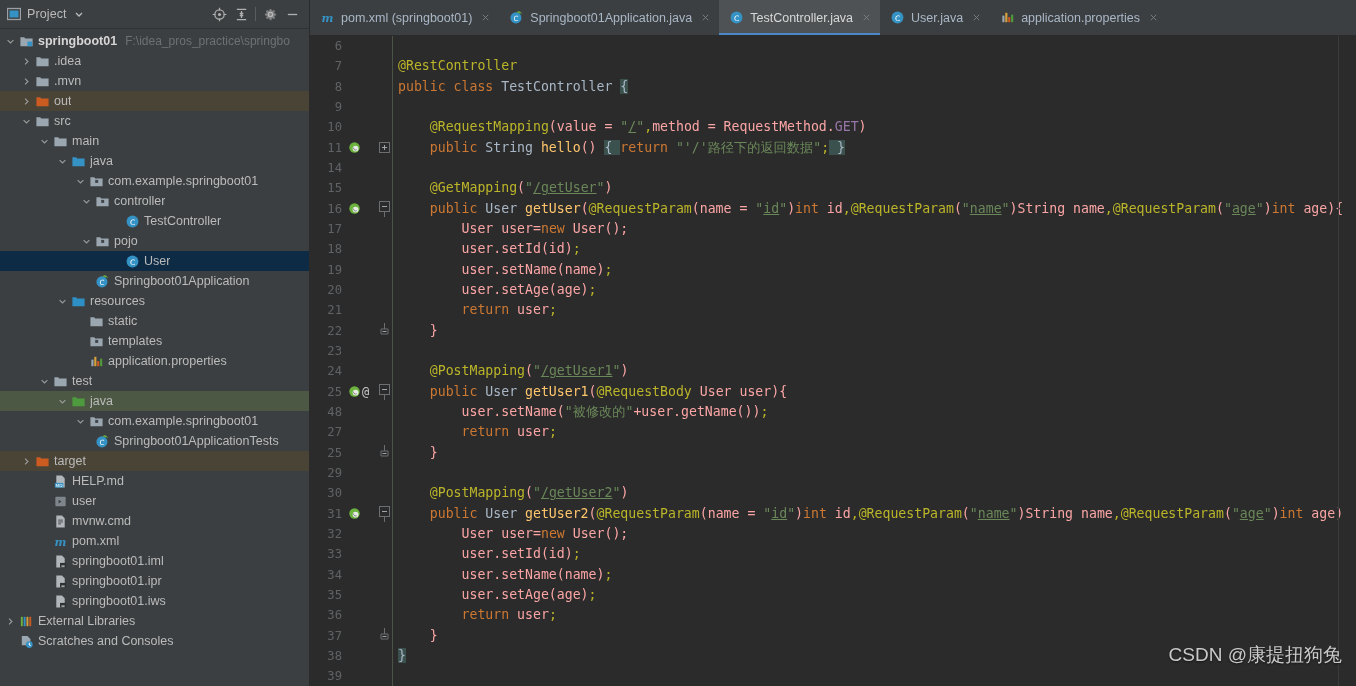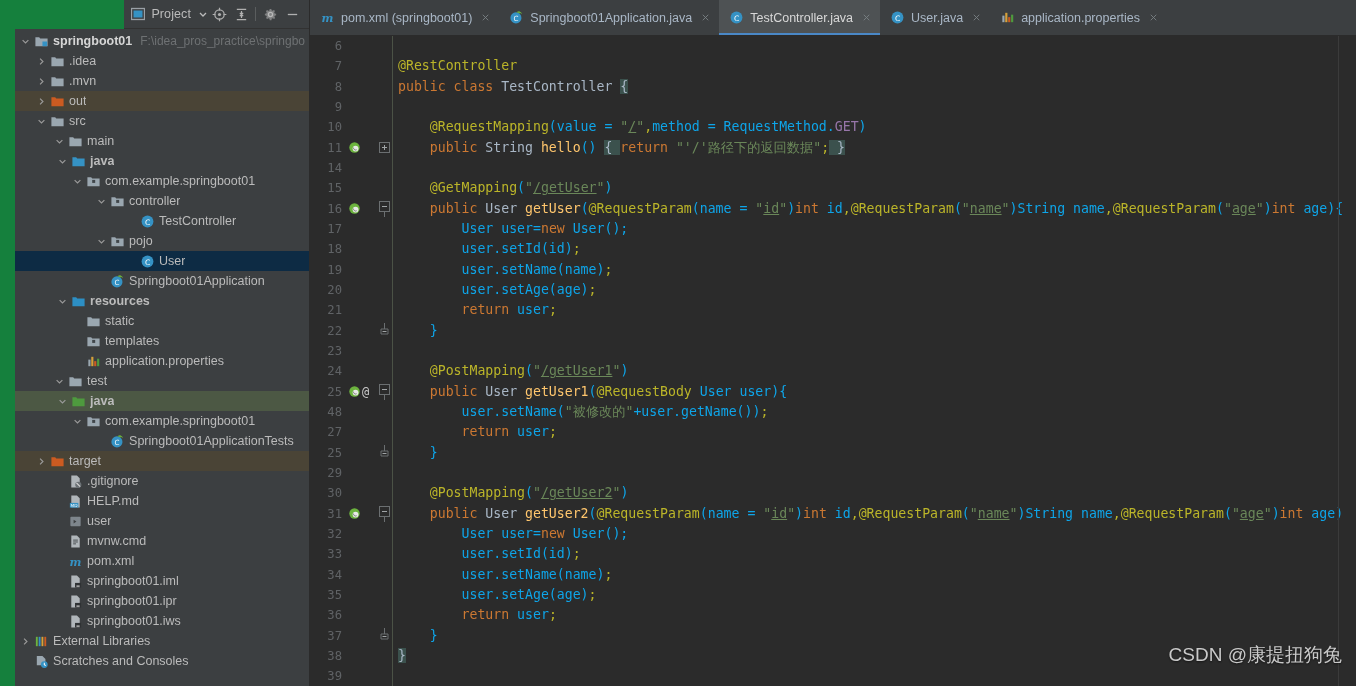--- a/index.html
+++ b/index.html
@@ -8,26 +8,25 @@
     width: 1356px; height: 686px;
     overflow: hidden;
     background: #3c3f41;
     font-family: "Liberation Sans", sans-serif;
   }
   #root { position: relative; width: 1356px; height: 686px; display: flex; }
 
   
   #sidebar {
     width: 310px; height: 686px;
-    background: #15803d;
+    background: #a16207;
     display: flex; flex-direction: column;
     flex: 0 0 310px;
     border-right: 1px solid #2b2b2b;
     position: relative;
-    align-items: flex-end;
   }
   #panel-header {
     height: 29px; flex: 0 0 29px;
     background: #3c3f41;
     display: flex; align-items: center;
     padding: 0 6px 0 7px;
     border-bottom: 1px solid #323232;
   }
   #panel-header .ttl {
     color: #bbbbbb; font-size: 12.5px; margin-left: 6px;
@@ -59,22 +58,22 @@
   .row .path { color: #6e7173; font-size: 12px; margin-left: 8px; }
   .row.bold .lbl { font-weight: bold; color: #d6d6d6; }
   .row.sel { background: #0d2b44; }
   .row.hl-brown { background: #4a4436; }
   .row.hl-green { background: #4c5844; }
 
   
   .i0 { padding-left: 4px; }
   .i1 { padding-left: 20px; }
   .i2 { padding-left: 38px; }
-  .i3 { padding-left: 41px; font-weight: bold; }
-  .i4 { padding-left: 56px; }
+  .i3 { padding-left: 56px; }
+  .i4 { padding-left: 74px; }
   .i5 { padding-left: 80px; }
   .i6 { padding-left: 110px; }
 
   
   #editor-area { flex: 1 1 auto; height: 686px; background: #2b2b2b; display: flex; flex-direction: column; position: relative; }
   #tabs {
     height: 36px; flex: 0 0 36px;
     background: #3c3f41;
     display: flex; align-items: stretch;
     border-bottom: 1px solid #2b2b2b;
@@ -112,21 +111,21 @@
   .ctext { padding-left: 6px; color: #a9b7c6; }
 
   
   .kw   { color: #cc7832; }
   .ann  { color: #bbb529; }
   .str  { color: #6a8759; }
   .strl { color: #6a8759; text-decoration: underline; }
   .stat { color: #9876aa; }
   .fn   { color: #ffc66d; }
   .cls  { color: #a9b7c6; }
-  .pun  { color: #0ea5e9; }
+  .pun  { color: #fca5a5; }
   .brace-hl { background: #3b514d; }
 
   
   #indent-guide {
     position: absolute; left: 82px; top: 0; bottom: 0;
     width: 1px; background: #4b5246;
   }
   #right-margin {
     position: absolute; top: 0; bottom: 0; right: 17px;
     width: 1px; background: #3b3b3b;
@@ -460,31 +459,20 @@
             <svg class="svgi" width="9" height="9" viewBox="0 0 10 10">
               <path d="M3.4 1.8L6.6 5 3.4 8.2" fill="none" stroke="#9a9a9a" stroke-width="1.3"></path>
             </svg>
           </span>
           <span class="ico">
             <svg class="svgi" width="15" height="15" viewBox="0 0 16 16">
               <path fill="#cc5b21" d="M1.5 3.5h4l1.2 1.3h7.8v8.2h-13z"></path>
             </svg>
           </span>
           <span class="lbl">target</span>
-        </div>
-        <div class="row i2">
-          <span class="arrow none"></span>
-          <span class="ico">
-            <svg class="svgi" width="15" height="15" viewBox="0 0 16 16">
-              <path fill="#b0b6ba" d="M3.5 1.5h6l3 3v10h-9z"></path>
-              <circle cx="11" cy="11.5" r="3.3" fill="#6b7175"></circle>
-              <path d="M9 9.5l4 4" stroke="#dcdcdc" stroke-width="1.2"></path>
-            </svg>
-          </span>
-          <span class="lbl">.gitignore</span>
         </div>
         <div class="row i2">
           <span class="arrow none"></span>
           <span class="ico">
             <svg class="svgi" width="15" height="15" viewBox="0 0 16 16">
               <path fill="#b0b6ba" d="M3.5 1.5h6l3 3v10h-9z"></path>
               <rect x="2" y="9.5" width="9" height="5" fill="#3592c4"></rect>
               <text x="6.5" y="13.6" font-size="4.6" fill="#fff" text-anchor="middle" font-family="DejaVu Sans">MD</text>
             </svg>
           </span>

